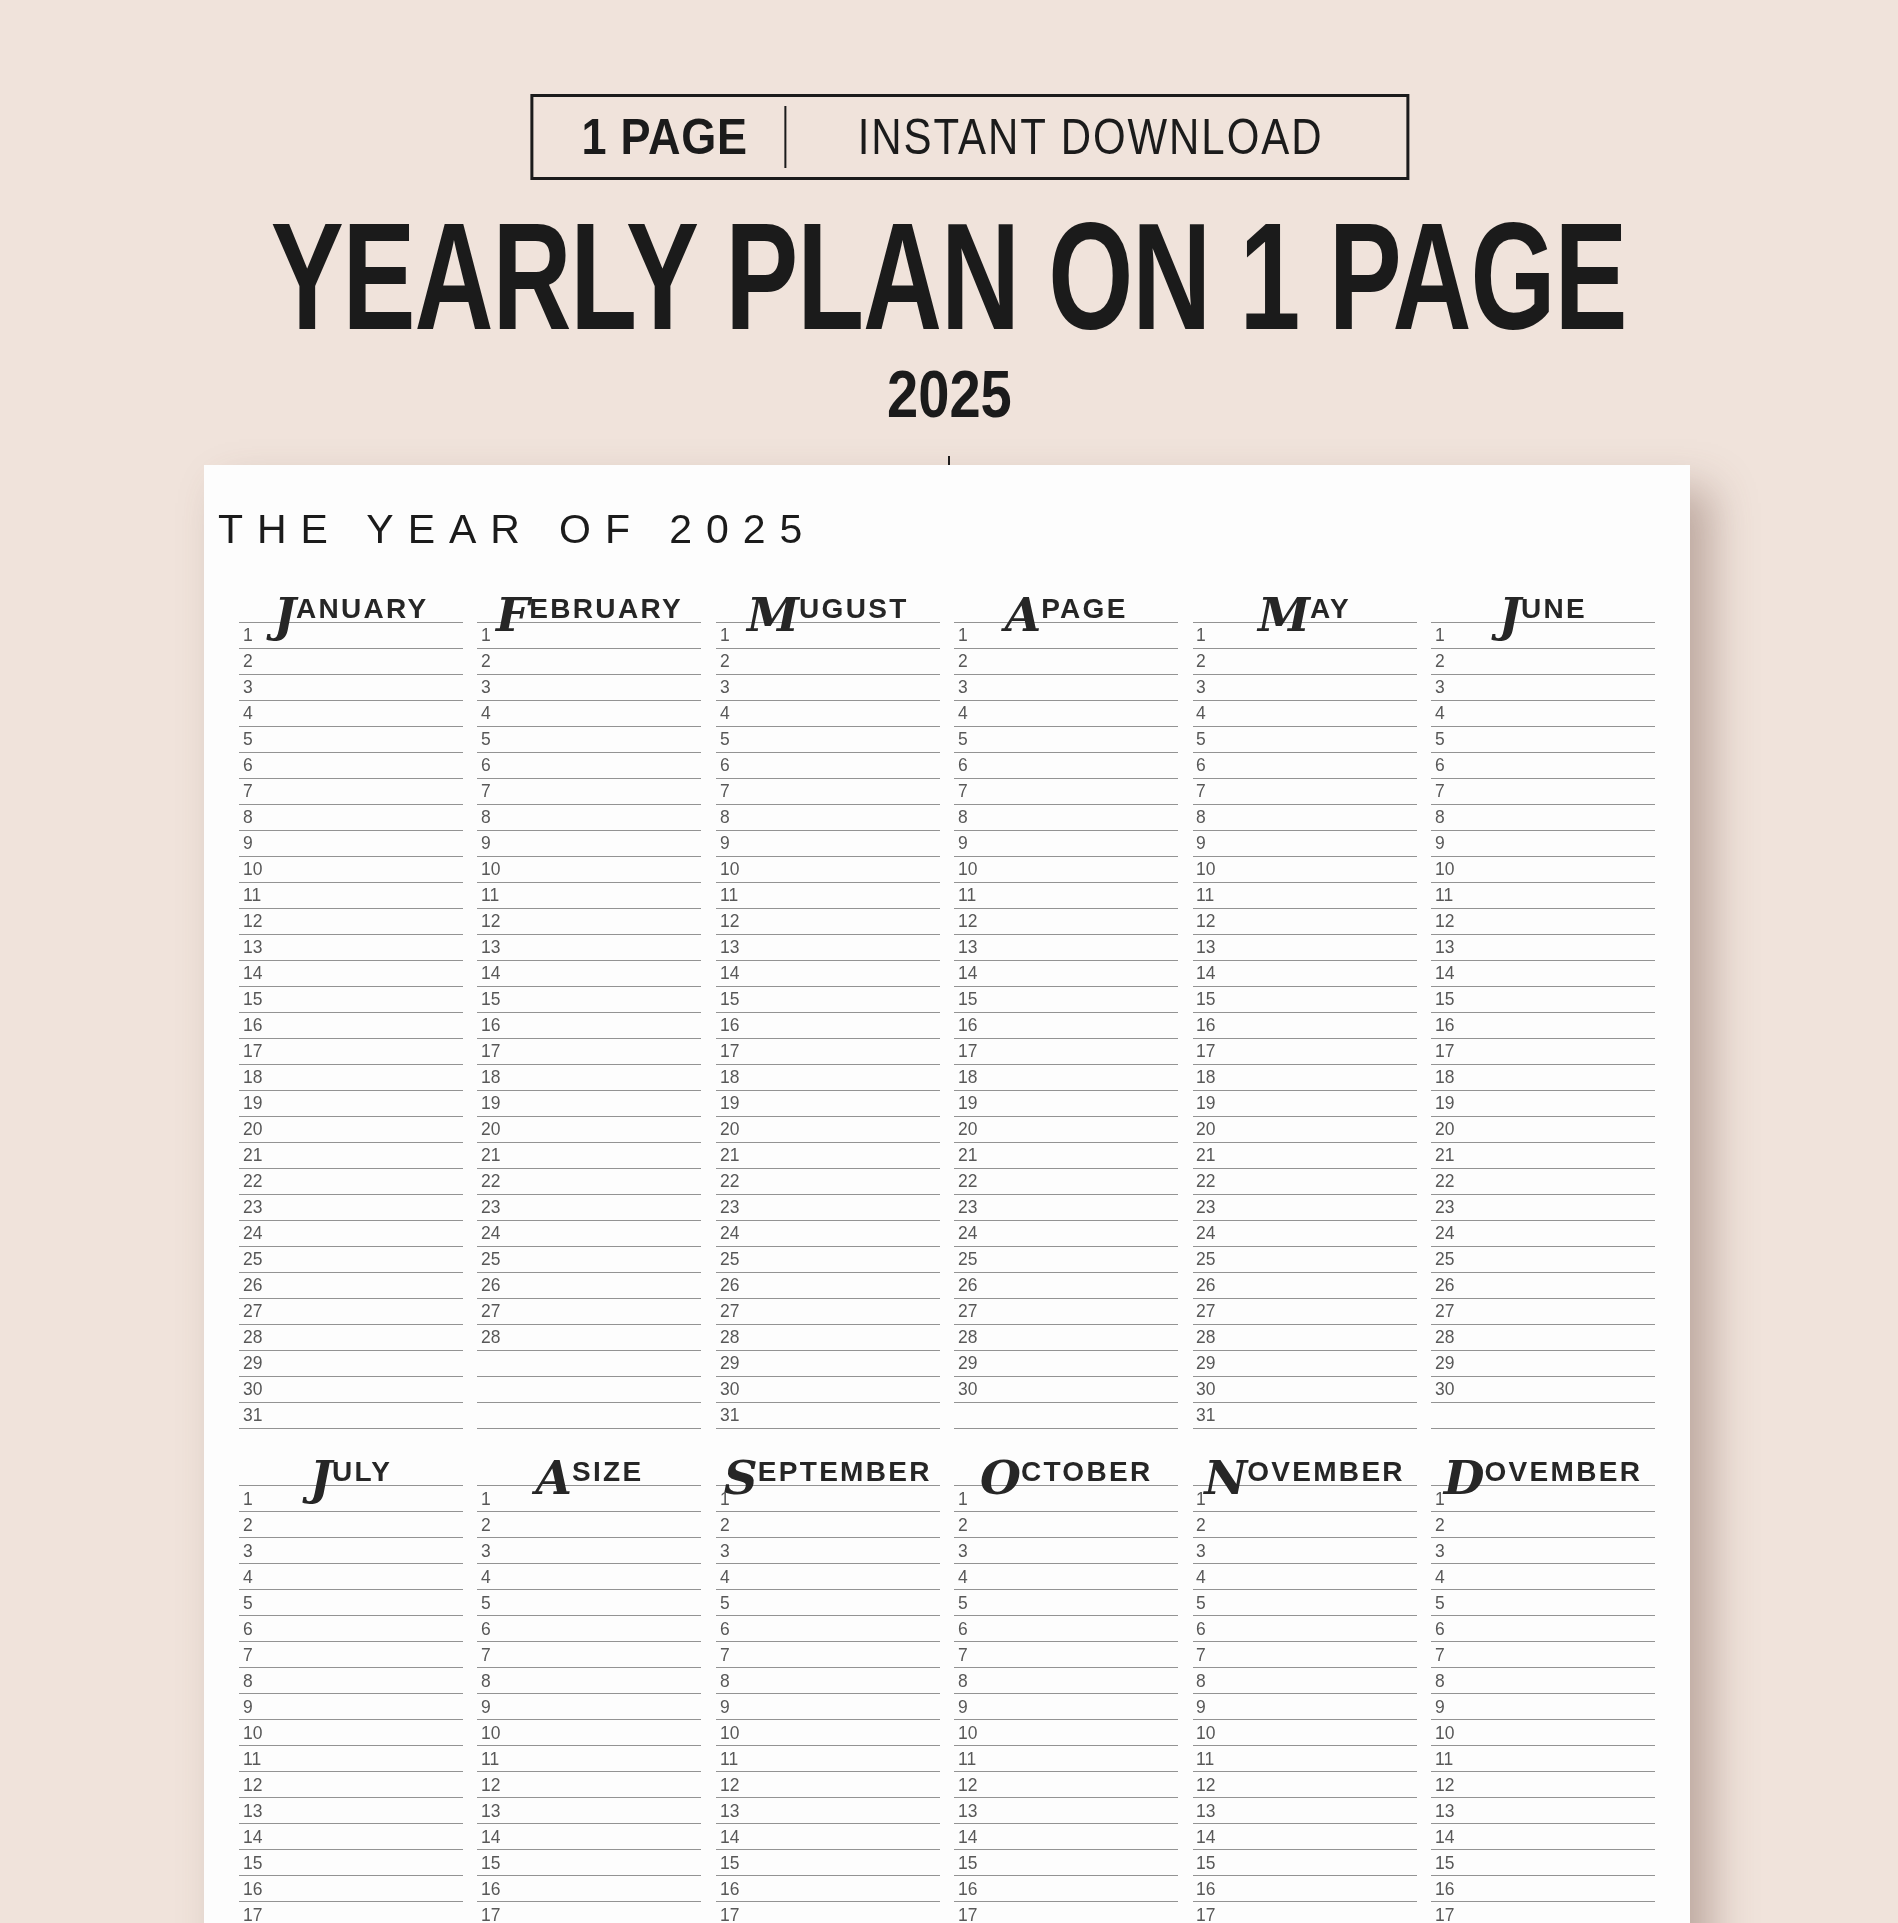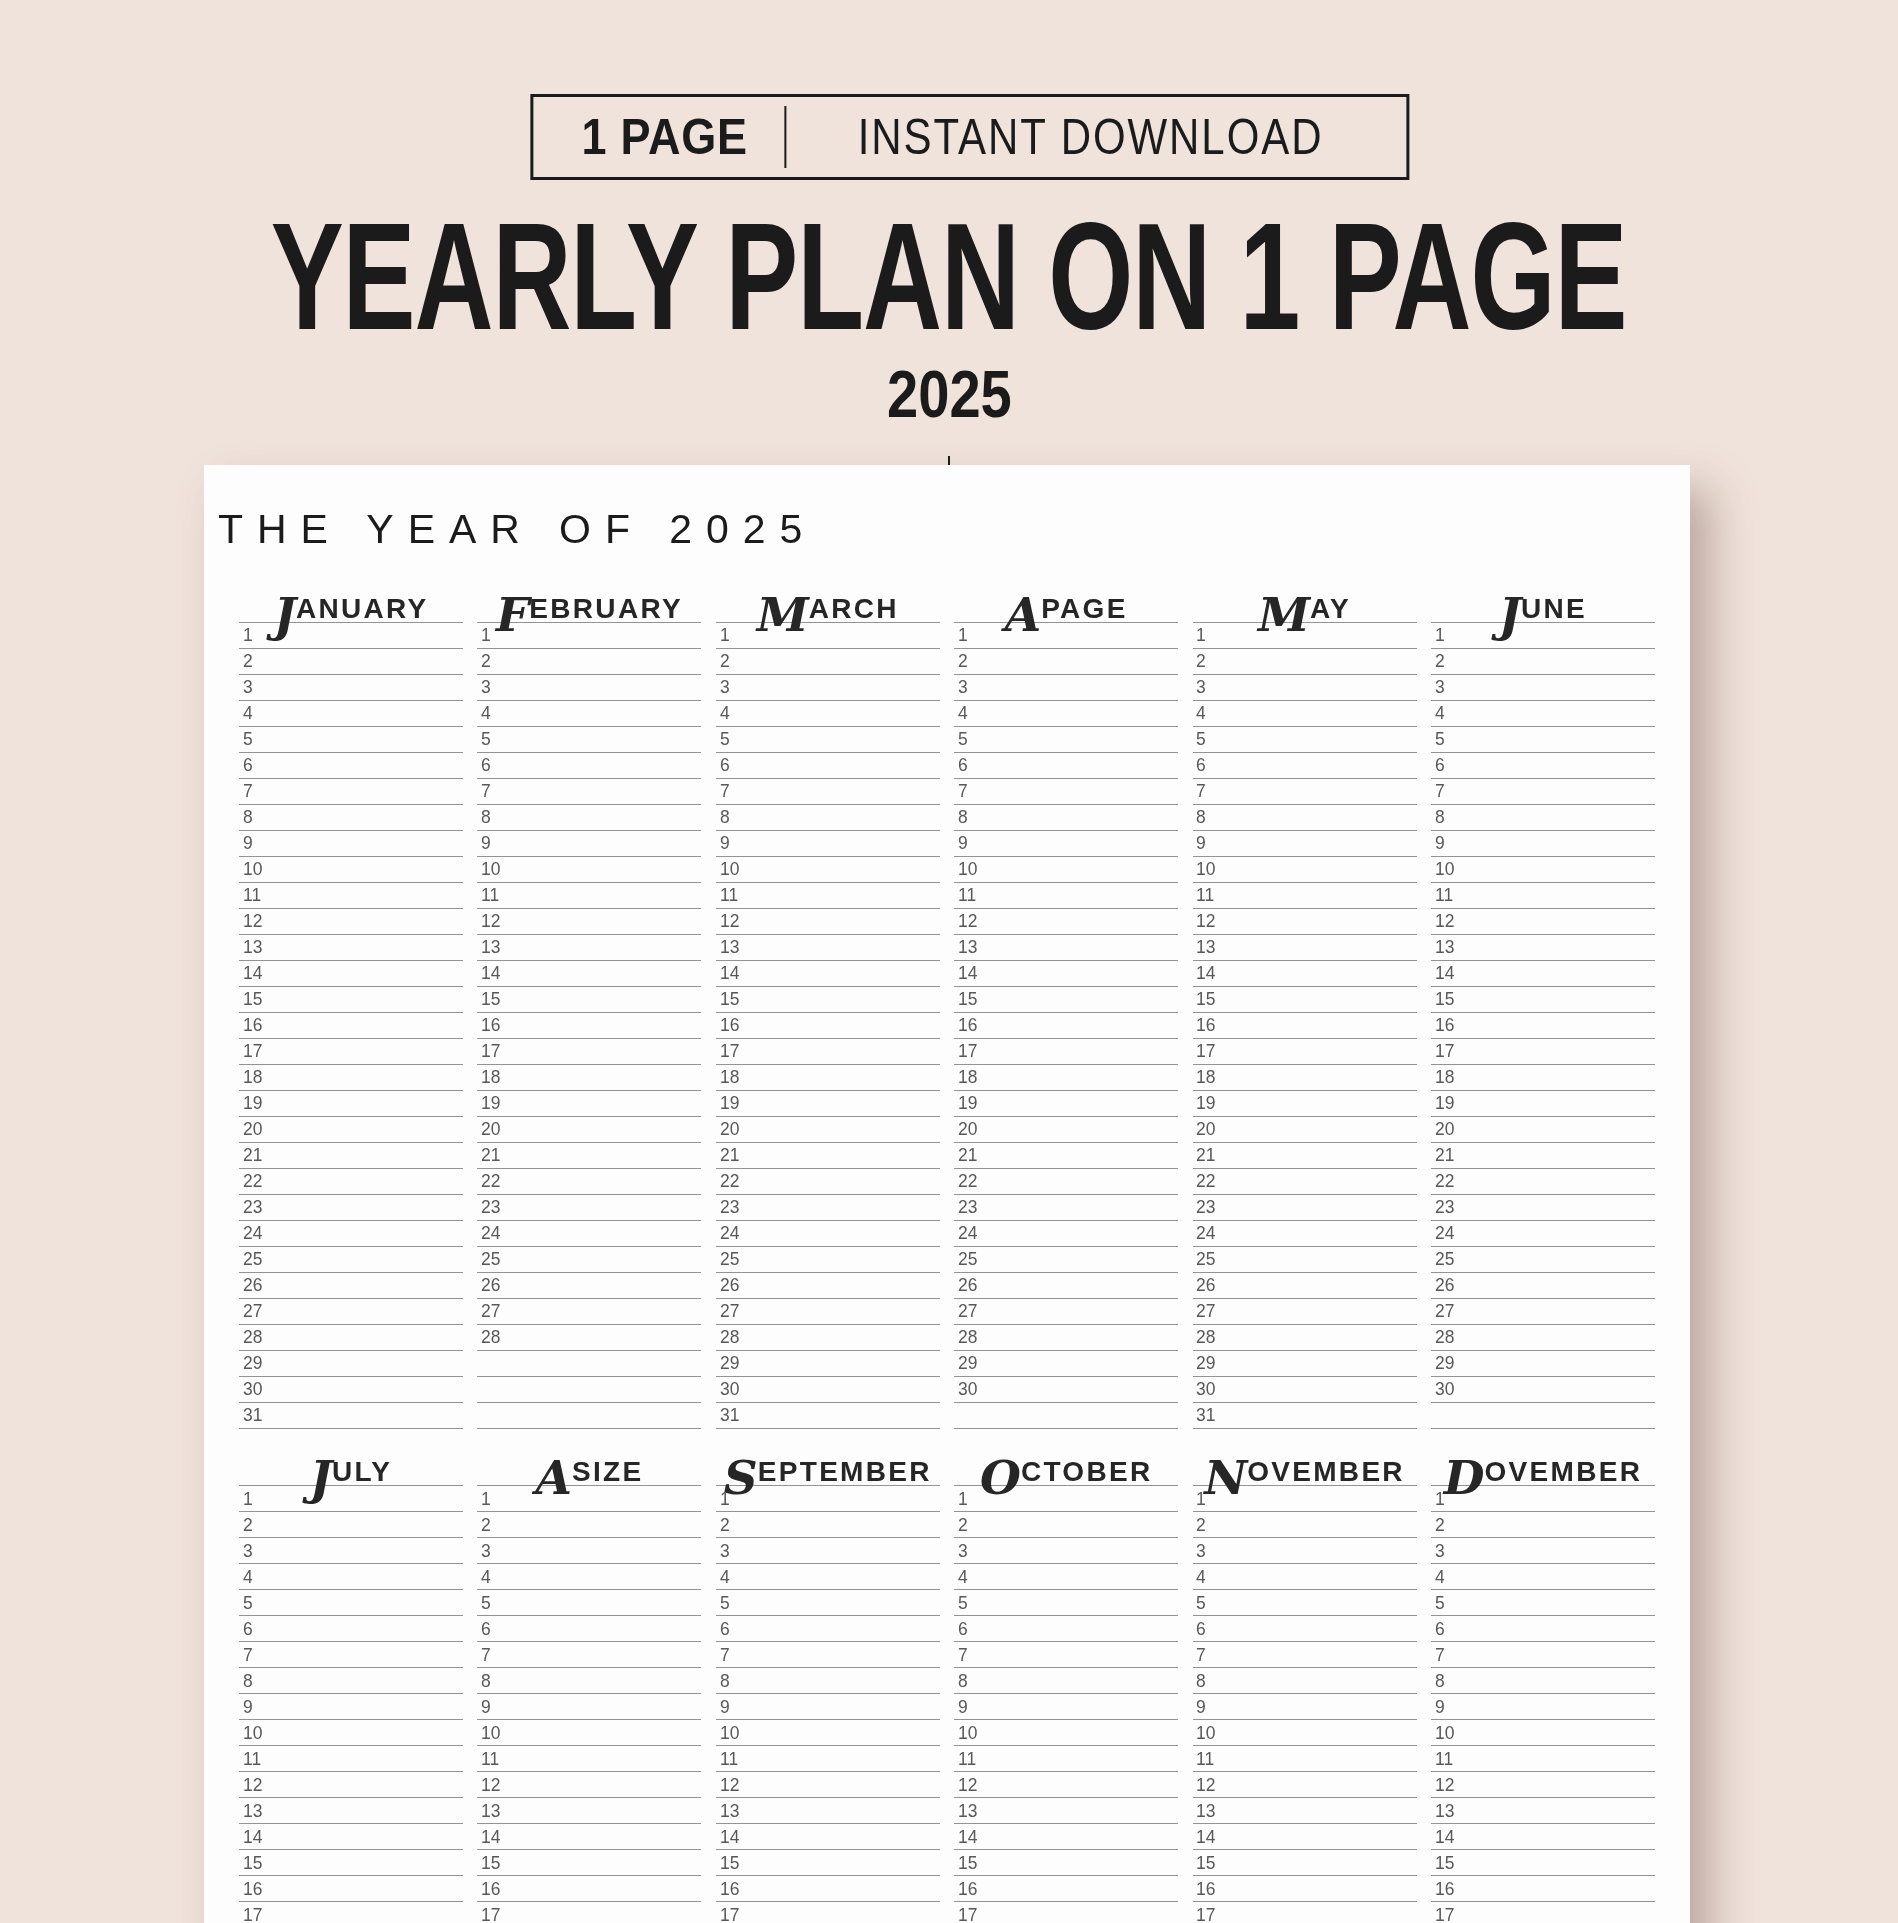--- a/index.html
+++ b/index.html
@@ -299,21 +299,21 @@
         <div class="day-row">
           <span class="day-num">28</span>
         </div>
         <div class="day-row"></div>
         <div class="day-row"></div>
         <div class="day-row"></div>
       </div>
       <div class="month-col">
         <div class="month-header">
           <span class="month-initial">M</span>
-          <span class="month-rest">ARCH</span>
+          <span class="month-rest">UGUST</span>
         </div>
         <div class="day-row">
           <span class="day-num">1</span>
         </div>
         <div class="day-row">
           <span class="day-num">2</span>
         </div>
         <div class="day-row">
           <span class="day-num">3</span>
         </div>

